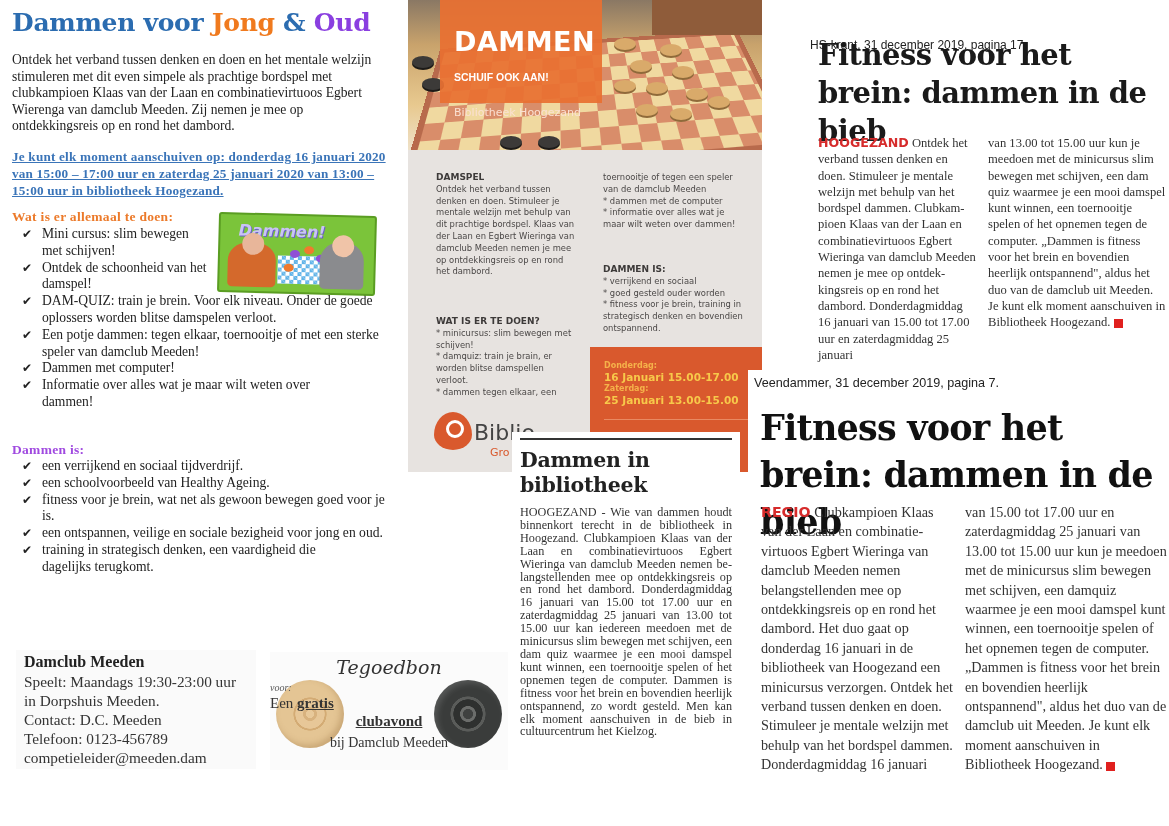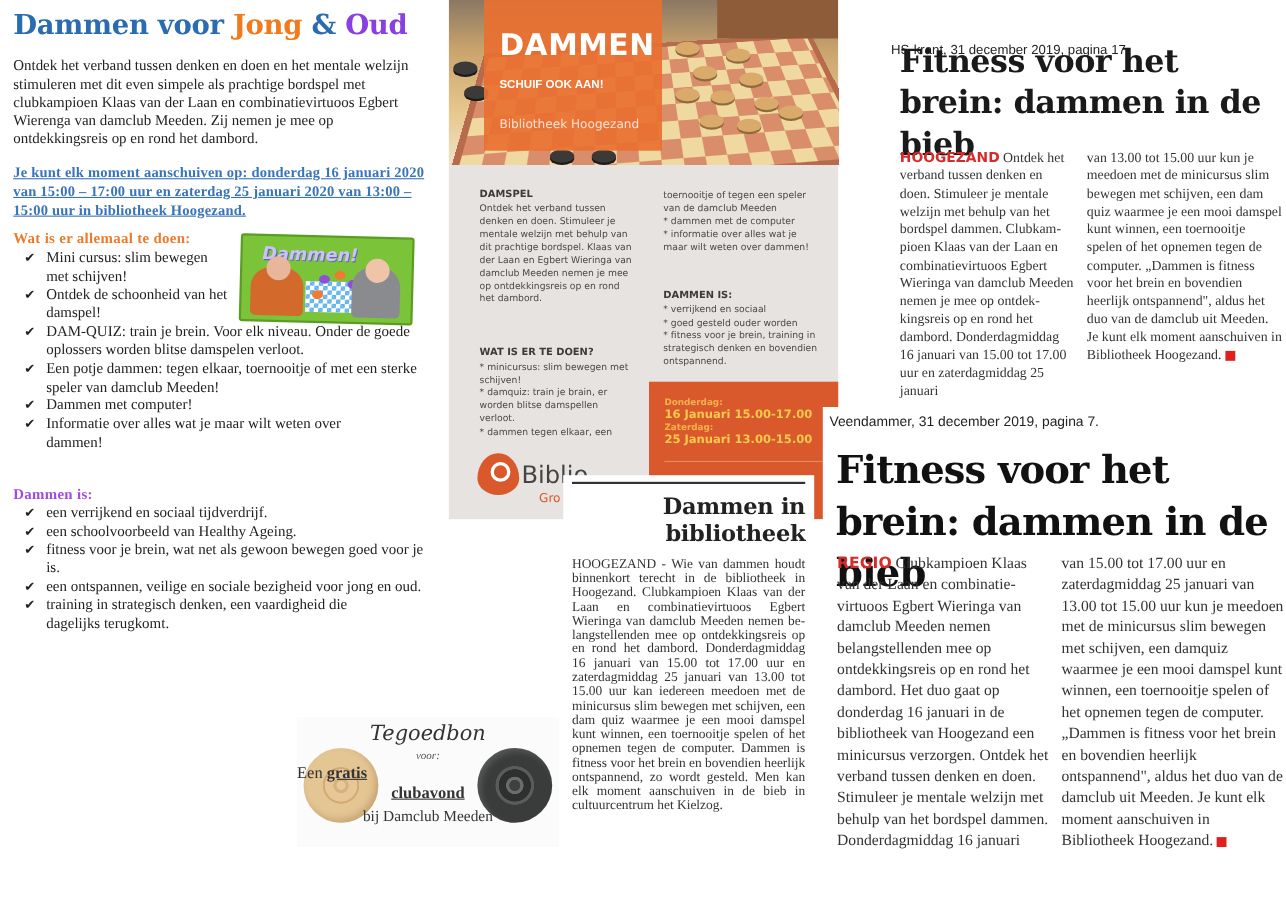--- a/index.html
+++ b/index.html
@@ -36,36 +36,36 @@
 
   .club { position: absolute; left: 16px; top: 650px; width: 240px; background: #fafafa; padding: 2px 8px; font-family: "Liberation Sans", sans-serif; }
   .club-name { font-family: "Liberation Serif", serif; font-weight: bold; font-size: 16px; line-height: 20px; color: #222; }
   .club-line { font-family: "Liberation Serif", serif; font-size: 15.3px; line-height: 19px; color: #333; }
 
   .voucher { position: absolute; left: 270px; top: 652px; width: 238px; height: 118px; background: #fbfbfb; }
   .piece { position: absolute; top: 28px; width: 68px; height: 68px; border-radius: 50%; }
   .piece.light { left: 6px; background: radial-gradient(circle, #e8c99a 0 8%, #d8b27e 9% 14%, #e7c798 15% 30%, #d3ab74 31% 34%, #e4c594 35% 100%); box-shadow: inset -3px -3px 6px rgba(150,110,60,0.35); }
   .piece.dark { right: 6px; background: radial-gradient(circle, #3f4140 0 10%, #6b6d6b 11% 16%, #2e302f 17% 30%, #5a5c5a 31% 36%, #3a3c3b 37% 100%); box-shadow: inset 3px 3px 6px rgba(255,255,255,0.15); }
   .v-title { position: absolute; left: 0; right: 0; top: 4px; text-align: center; font-family: "DejaVu Serif", serif; font-style: italic; font-size: 19px; color: #333; }
-  .v-voor { position: absolute; left: 0; right: 0; top: 30px; text-align: center; font-style: italic; font-size: 10px; color: #555; }
+  .v-voor { position: absolute; left: 0; right: 0; top: 30px; text-align: left; font-style: italic; font-size: 10px; color: #555; }
   .v-een { position: absolute; left: 0; right: 0; top: 43px; text-align: left; font-size: 15px; color: #333; }
   .v-een b { text-decoration: underline; }
   .v-club { position: absolute; left: 0; right: 0; top: 61px; text-align: center; font-size: 15px; font-weight: bold; text-decoration: underline; color: #333; }
   .v-bij { position: absolute; left: 0; right: 0; top: 83px; text-align: center; font-size: 14px; color: #333; }
 
   
   .flyer { position: absolute; left: 408px; top: 0; width: 354px; height: 472px; background: #e7e3e0; overflow: hidden; }
   .flyer-photo { position: absolute; left: 0; top: 0; width: 354px; height: 150px; background: linear-gradient(180deg, #8a7864 0%, #c9a36c 30%, #e8c98f 70%, #efe1c8 100%); overflow: hidden; }
   .flyer-photo .boardgrid { position: absolute; left: 20px; top: 18px; width: 340px; height: 150px; transform: perspective(300px) rotateX(35deg) rotateZ(-5deg);
     background-image: linear-gradient(45deg, #d98d6a 25%, transparent 25%, transparent 75%, #d98d6a 75%), linear-gradient(45deg, #d98d6a 25%, transparent 25%, transparent 75%, #d98d6a 75%);
     background-size: 36px 36px; background-position: 0 0, 18px 18px; background-color: #f0d9a0; border: 6px solid #b86a4c; }
   .flyer-photo .box-top { position: absolute; right: 0; top: 0; width: 110px; height: 35px; background: #8f5c3a; }
   .pc { position: absolute; width: 22px; height: 12px; border-radius: 50%; background: #d9aa6a; box-shadow: 0 2px 0 #8f6a3a; }
   .pc.dk { background: #3c3a38; box-shadow: 0 2px 0 #1c1a18; }
-  .flyer-banner { position: absolute; left: 32px; top: 0; width: 162px; height: 137px; background: rgba(232,112,50,0.93); }
+  .flyer-banner { position: absolute; left: 32px; top: 0; width: 162px; height: 103px; background: rgba(232,112,50,0.93); }
   .flyer-title { position: absolute; left: 14px; top: 26px; font-family: "DejaVu Sans", sans-serif; font-weight: bold; font-size: 27px; color: #fff; letter-spacing: 0.5px; }
   .flyer-sub { position: absolute; left: 14px; top: 71px; font-family: Liberation Sans, sans-serif; font-weight: bold; font-size: 10.5px; color: #fff; }
   .flyer-lib { position: absolute; left: 14px; top: 106px; font-family: "DejaVu Sans", sans-serif; font-size: 11px; color: #fbe0d2; }
   .flyer-body { position: absolute; font-family: "DejaVu Sans", sans-serif; font-size: 8.4px; line-height: 11.8px; color: #4a4746; }
   .flyer-body .h { font-weight: bold; color: #3d3a39; font-size: 9px; }
   .fcol1 { left: 28px; top: 172px; width: 140px; }
   .fcol1b { left: 28px; top: 316px; width: 140px; }
   .fcol2 { left: 195px; top: 172px; width: 140px; }
   .fcol2b { left: 195px; top: 246px; width: 140px; }
   .flyer-dates { position: absolute; left: 182px; top: 347px; width: 172px; height: 125px; background: #d9592d; padding: 14px 14px; font-family: "DejaVu Sans", sans-serif; color: #f7c94a; }
@@ -73,21 +73,21 @@
   .flyer-dates .val { font-size: 10.5px; font-weight: bold; color: #f7c94a; line-height: 13px; }
   .flyer-dates .rule { margin-top: 12px; height: 1px; background: #e98a62; }
   .flyer-logo { position: absolute; left: 26px; top: 412px; width: 38px; height: 38px; background: #d9592d; border-radius: 50% 50% 50% 50% / 60% 60% 40% 40%; }
   .flyer-logo::before { content: ""; position: absolute; left: 12px; top: 8px; width: 12px; height: 12px; border: 3px solid #fff; border-radius: 50%; }
   .flyer-logotext { position: absolute; left: 66px; top: 420px; font-family: "DejaVu Sans", sans-serif; font-size: 22px; color: #444; }
   .flyer-logosub { position: absolute; left: 82px; top: 446px; font-family: "DejaVu Sans", sans-serif; font-size: 11px; color: #d9592d; }
 
   
   .clip1 { position: absolute; left: 512px; top: 432px; width: 228px; height: 394px; background: #fff; padding: 6px 8px 0 8px; }
   .clip1 .rule { height: 2px; background: #333; margin: 0 0 8px 0; }
-  .clip1 .head { font-family: "DejaVu Serif", serif; font-weight: bold; font-size: 20.5px; line-height: 25px; color: #222; letter-spacing: -0.3px; text-align: right; }
+  .clip1 .head { font-family: "DejaVu Serif", serif; font-weight: bold; font-size: 20.5px; line-height: 25px; color: #222; letter-spacing: -0.3px; }
   .clip1 .body { margin-top: 8px; font-family: "Liberation Serif", serif; font-size: 12.2px; line-height: 12.9px; color: #333; text-align: justify; hyphens: manual; }
 
   
   .hs-src { position: absolute; left: 810px; top: 6px; font-family: "Liberation Sans", sans-serif; font-size: 12px; color: #222; margin-top: 32px; }
   .hs-title { position: absolute; left: 818px; top: 36px; width: 345px; font-family: "DejaVu Serif", serif; font-size: 29px; line-height: 38px; color: #1a1a1a; letter-spacing: -0.5px; }
   .news-col { position: absolute; font-family: "Liberation Serif", serif; color: #333; }
   .hs-col1 { left: 818px; top: 135px; width: 160px; font-size: 12.6px; line-height: 16.3px; }
   .hs-col2 { left: 988px; top: 135px; width: 178px; font-size: 12.6px; line-height: 16.3px; }
   .kicker { font-family: "DejaVu Sans", sans-serif; font-weight: bold; color: #d62b2b; }
   .endmark { display: inline-block; width: 9px; height: 9px; background: #e0201e; vertical-align: middle; }
@@ -133,20 +133,28 @@
 
   <h2 class="sec-head purple">Dammen is:</h2>
   <ul class="checklist is">
     <li><span class="ck">✔</span><span>een verrijkend en sociaal tijdverdrijf.</span></li>
     <li><span class="ck">✔</span><span>een schoolvoorbeeld van Healthy Ageing.</span></li>
     <li><span class="ck">✔</span><span>fitness voor je brein, wat net als gewoon bewegen goed voor je is.</span></li>
     <li><span class="ck">✔</span><span>een ontspannen, veilige en sociale bezigheid voor jong en oud.</span></li>
     <li><span class="ck">✔</span><span style="display:inline-block;width:300px">training in strategisch denken, een vaardigheid die dagelijks terugkomt.</span></li>
   </ul>
 
+  <div class="club">
+    <div class="club-name">Damclub Meeden</div>
+    <div class="club-line">Speelt: Maandags 19:30-23:00 uur</div>
+    <div class="club-line">in Dorpshuis Meeden.</div>
+    <div class="club-line">Contact: D.C. Meeden</div>
+    <div class="club-line">Telefoon: 0123-456789</div>
+    <div class="club-line">competieleider@meeden.dam</div>
+  </div>
 
   <div class="voucher">
     <div class="piece light"></div>
     <div class="piece dark"></div>
     <div class="v-title">Tegoedbon</div>
     <div class="v-voor">voor:</div>
     <div class="v-een"><span>Een </span><b>gratis</b></div>
     <div class="v-club">clubavond</div>
     <div class="v-bij">bij Damclub Meeden</div>
   </div>

